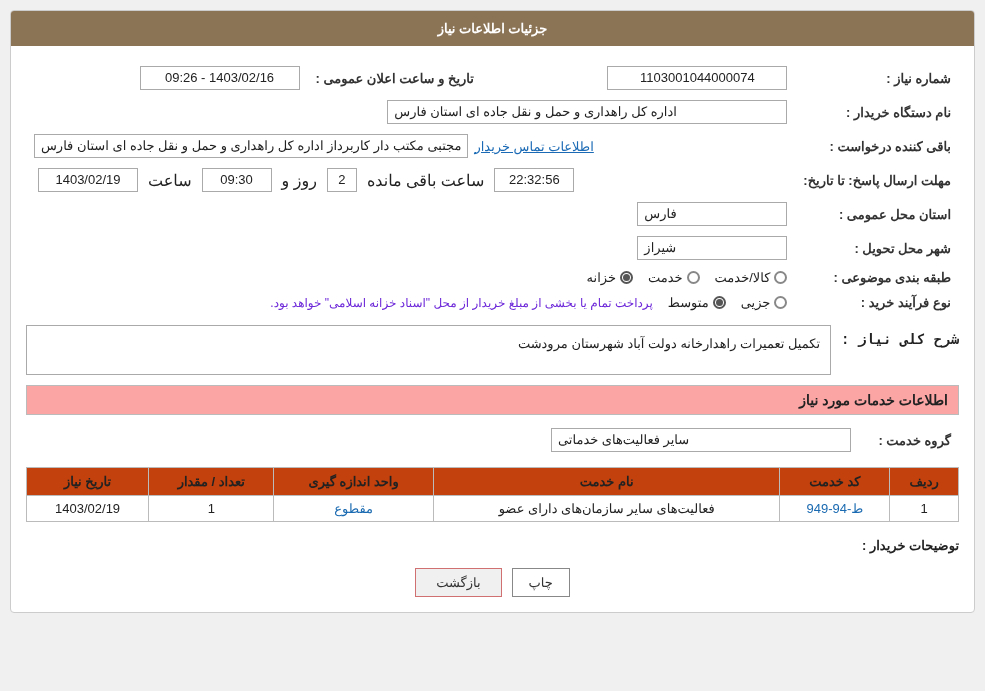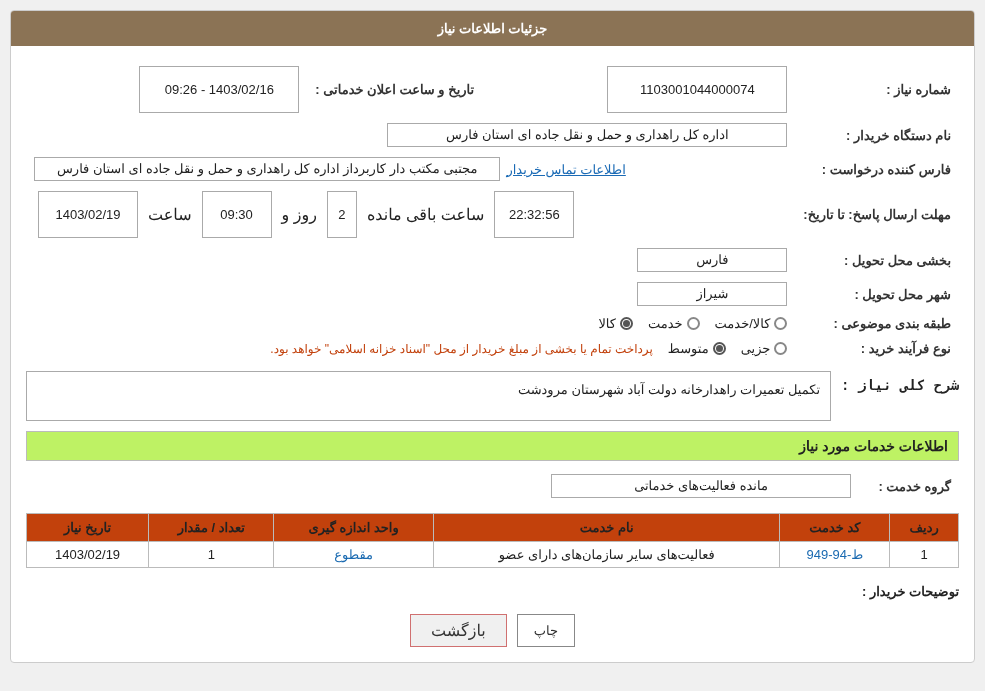--- a/index.html
+++ b/index.html
@@ -47,45 +47,45 @@
       font-weight: bold;
       text-align: right;
       width: 140px;
     }
     .value-cell {
       text-align: right;
     }
     .input-box {
       border: 1px solid #aaa;
       background: #fff;
-      padding: 15px 6px;
+      padding: 3px 6px;
       min-height: 24px;
       display: inline-block;
       text-align: center;
     }
     .input-box-rtl {
       border: 1px solid #aaa;
       background: #fff;
-      padding: 3px 22px;
+      padding: 3px 6px;
       min-height: 24px;
       display: inline-block;
-      text-align: center;
+      text-align: left;
     }
     .row-flex {
       display: flex;
       align-items: center;
       gap: 6px;
     }
     .contact-link {
       color: #1a6ab5;
       cursor: pointer;
       text-decoration: underline;
     }
     .section-header {
-      background: #bef264;
+      background: #fca5a5;
       border: 1px solid #bbb;
       padding: 6px 10px;
       font-weight: bold;
       font-size: 14px;
       margin-bottom: 8px;
       text-align: right;
     }
     .radio-group {
       display: flex;
       align-items: center;
@@ -114,21 +114,21 @@
       content: '';
       width: 7px;
       height: 7px;
       border-radius: 50%;
       background: #555;
       position: absolute;
       top: 1px;
       left: 1px;
     }
     .purchase-note {
-      color: #c2410c;
+      color: #6d28d9;
       font-size: 12px;
     }
     .textarea-box {
       border: 1px solid #aaa;
       background: #fff;
       padding: 10px;
       min-height: 60px;
       width: 100%;
       text-align: right;
       resize: none;
@@ -163,21 +163,21 @@
       cursor: pointer;
       font-size: 13px;
       color: #333;
       font-family: Tahoma, Arial, sans-serif;
     }
     .btn-back {
       background: #f0f0f0;
       border: 1px solid #d07070;
       padding: 6px 20px;
       cursor: pointer;
-      font-size: 16px;
+      font-size: 13px;
       color: #333;
       font-family: Tahoma, Arial, sans-serif;
     }
     .small-label {
       white-space: nowrap;
       font-size: 16px;
     }
   </style>
 </head>
 <body>
@@ -189,33 +189,33 @@
     </div>
     <div class="card-body">
 
       <table class="info-table">
         <tbody>
             <tr>
           <td class="label-cell">شماره نیاز :</td>
           <td class="value-cell">
             <span class="input-box" style="min-width:180px;">1103001044000074</span>
           </td>
-          <td style="width:160px;" class="label-cell">تاریخ و ساعت اعلان خدماتی :</td>
+          <td style="width:160px;" class="label-cell">تاریخ و ساعت اعلان عمومی :</td>
           <td class="value-cell">
             <span class="input-box" style="min-width:160px;">1403/02/16 - 09:26</span>
           </td>
         </tr>
         <tr>
           <td class="label-cell">نام دستگاه خریدار :</td>
           <td class="value-cell" colspan="3">
             <span class="input-box-rtl" style="min-width:400px;">اداره کل راهداری و حمل و نقل جاده ای استان فارس</span>
           </td>
         </tr>
         <tr>
-          <td class="label-cell">فارس کننده درخواست :</td>
+          <td class="label-cell">باقی کننده درخواست :</td>
           <td class="value-cell" colspan="3">
             <div class="row-flex" style="justify-content: flex-end;">
               <span class="contact-link">اطلاعات تماس خریدار</span>
               <span class="input-box-rtl" style="min-width:360px;">مجتبی مکتب دار کاربرداز اداره کل راهداری و حمل و نقل جاده ای استان فارس</span>
             </div>
           </td>
         </tr>
         <tr>
           <td class="label-cell">مهلت ارسال پاسخ: تا تاریخ:</td>
           <td class="value-cell" colspan="3">
@@ -224,21 +224,21 @@
               <span class="small-label">ساعت باقی مانده</span>
               <span class="input-box" style="min-width:30px; margin:0 4px;">2</span>
               <span class="small-label">روز و</span>
               <span class="input-box" style="min-width:70px; margin:0 4px;">09:30</span>
               <span class="small-label">ساعت</span>
               <span class="input-box" style="min-width:100px; margin:0 4px;">1403/02/19</span>
             </div>
           </td>
         </tr>
         <tr>
-          <td class="label-cell">بخشی محل تحویل :</td>
+          <td class="label-cell">استان محل عمومی :</td>
           <td class="value-cell" colspan="3">
             <span class="input-box-rtl" style="min-width:150px;">فارس</span>
           </td>
         </tr>
         <tr>
           <td class="label-cell">شهر محل تحویل :</td>
           <td class="value-cell" colspan="3">
             <span class="input-box-rtl" style="min-width:150px;">شیراز</span>
           </td>
         </tr>
@@ -249,21 +249,21 @@
               <div class="radio-item">
                 <span class="radio-circle"></span>
                 <span>کالا/خدمت</span>
               </div>
               <div class="radio-item">
                 <span class="radio-circle"></span>
                 <span>خدمت</span>
               </div>
               <div class="radio-item">
                 <span class="radio-circle selected"></span>
-                <span>کالا</span>
+                <span>خزانه</span>
               </div>
             </div>
           </td>
         </tr>
         <tr>
           <td class="label-cell">نوع فرآیند خرید :</td>
           <td class="value-cell" colspan="3">
             <div style="display:flex; align-items:center; gap:15px; direction:rtl;">
               <div class="radio-group">
                 <div class="radio-item">
@@ -289,21 +289,21 @@
         </div>
       </div>
 
       <div class="section-header">اطلاعات خدمات مورد نیاز</div>
 
       <table class="info-table" style="margin-bottom:10px;">
         <tbody>
             <tr>
           <td class="label-cell" style="width:100px;">گروه خدمت :</td>
           <td class="value-cell">
-            <span class="input-box-rtl" style="min-width:300px;">مانده فعالیت‌های خدماتی</span>
+            <span class="input-box-rtl" style="min-width:300px;">سایر فعالیت‌های خدماتی</span>
           </td>
         </tr>
       </tbody>
         </table>
 
       <table class="services-table">
         <thead>
           <tr>
             <th>ردیف</th>
             <th>کد خدمت</th>

